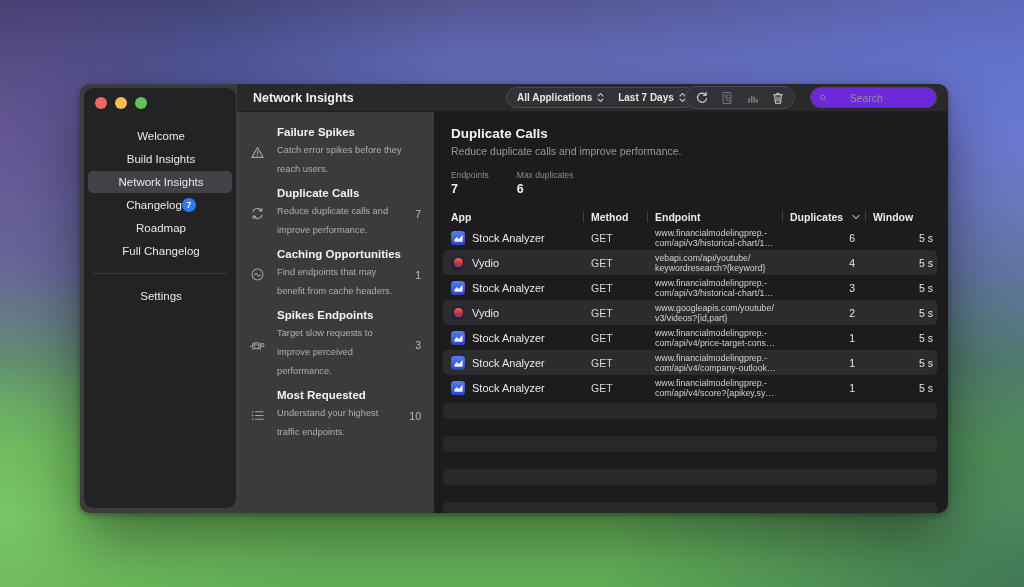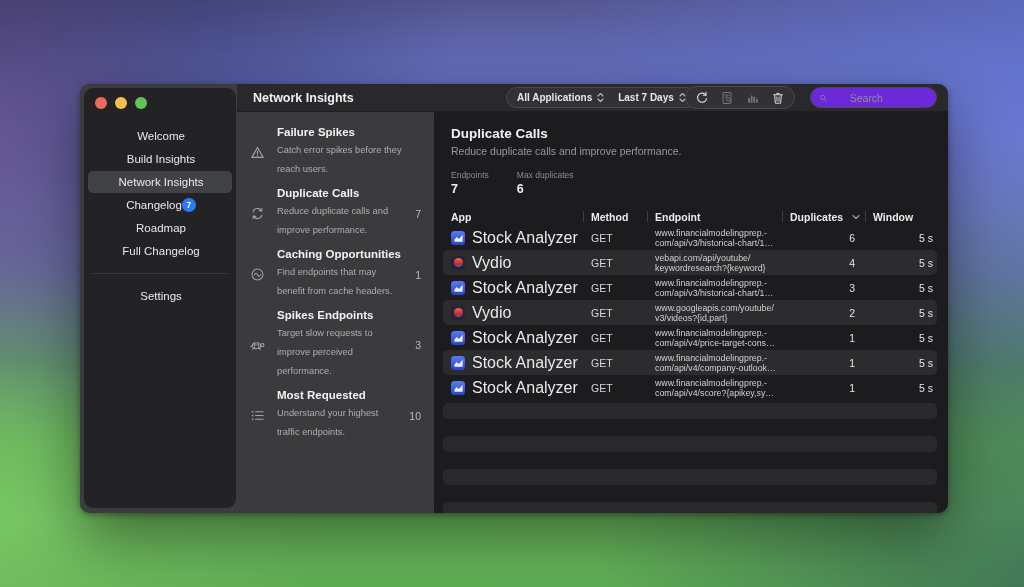--- a/index.html
+++ b/index.html
@@ -96,21 +96,21 @@
     font-size:10.5px; font-weight:bold; color:#ececee; padding-left:8px;
     position:relative; display:flex; align-items:center; height:100%;
   }
   .th + .th::before { content:""; position:absolute; left:0; top:3px; height:11px; width:1px; background:#404043; }
   .th .sort { margin-left:auto; padding-right:5px; color:#9a9a9d; display:flex; }
   .c0 { width:140px; } .c1 { width:64px; } .c2 { width:135px; }
   .c3 { width:83px; } .c4 { width:72px; }
   .tr { display:flex; height:25px; align-items:center; border-radius:5px; cursor:default; }
   .tr.alt { background:#2c2c2f; }
   .td { padding-left:8px; overflow:hidden; }
-  .td.app { display:flex; align-items:center; gap:7px; font-size:16px; color:#e9e9eb; }
+  .td.app { display:flex; align-items:center; gap:7px; font-size:11px; color:#e9e9eb; }
   .td.method { font-size:10.5px; color:#d8d8da; }
   .td.endpoint { font-size:8.8px; line-height:10px; color:#d2d2d4; white-space:pre-line; }
   .td.num { text-align:right; padding-left:0; padding-right:10px; font-size:10.5px; color:#e6e6e8; }
   .td.win { text-align:right; padding-left:0; padding-right:4px; font-size:10.5px; color:#e6e6e8; }
   .app-icon { width:14px; height:14px; border-radius:3.5px; flex:none; display:flex; align-items:center; justify-content:center; }
   .app-icon.stock { background:linear-gradient(180deg,#5a7bf0,#2746c8); }
   .app-icon.vydio { background:#222538; }
   .vydio-dot { width:9px; height:9px; border-radius:50%; background:linear-gradient(180deg,#ef5f49 10%,#c22b35 65%,#6a4fae 100%); }
   .stripe { height:16px; border-radius:5px; background:#29292c; margin-top:17px; }
   .stripe.first { margin-top:3px; }

